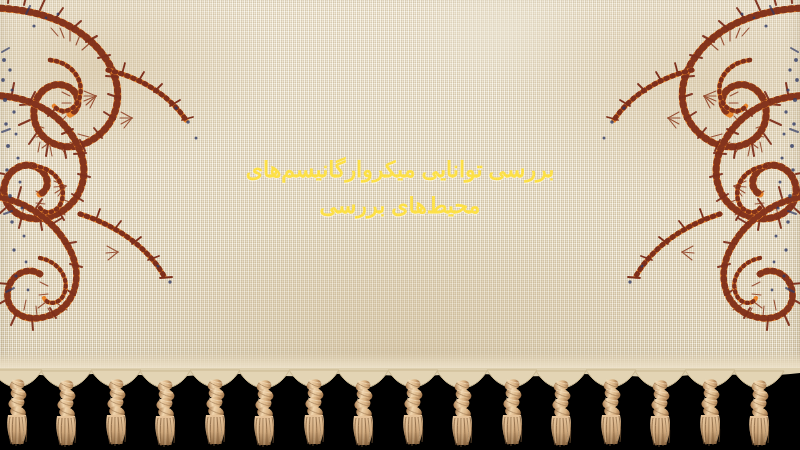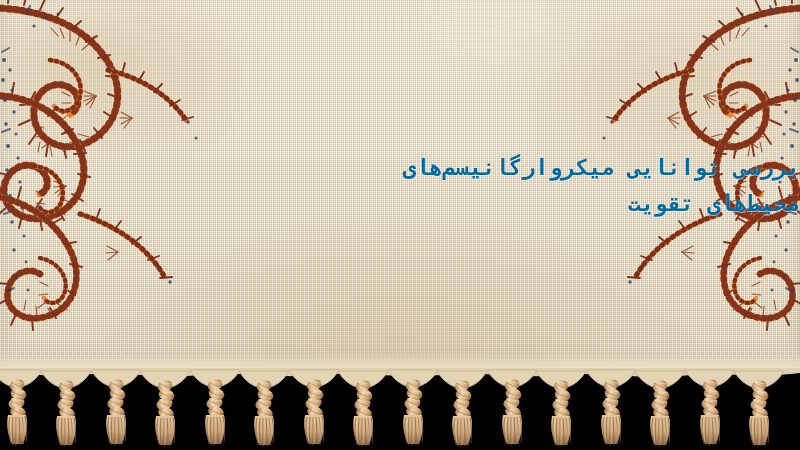--- a/index.html
+++ b/index.html
@@ -50,29 +50,28 @@
   .orn.right{right:0;transform:scaleX(-1);}
 
   
   .title-block{
     position:absolute;left:0;top:152px;width:800px;
     text-align:center;direction:rtl;
     z-index:6;
   }
   .title-line{
     display:block;
-    font-family:Liberation Mono, monospace;
+    font-family:Liberation Sans, sans-serif;
     font-size:22px;
     font-weight:700;
-    color:#0369a1;
+    color:#fde047;
     line-height:36px;
     letter-spacing:0px;
     text-shadow:0 1px 0 rgba(255,252,244,.55), 0 0 2px rgba(255,250,238,.35);
     white-space:nowrap;
-    text-align:right;
   }
 
   
   .fringe{
     position:absolute;left:0;top:368px;width:800px;height:82px;
     z-index:5;
   }
 </style>
 </head>
 <body>
@@ -513,21 +512,21 @@
       <path d="M2,52 l7,-4"></path>
         <path d="M2,132 l8,-3"></path>
         <path d="M4,214 l8,-3"></path>
       <path d="M6,292 l8,-4"></path>
         <path d="M26,14 l4,-8"></path>
     </g>
   </svg>
 
   <div class="title-block">
     <span class="title-line">بررسی توانایی میکروارگانیسم‌های</span>
-    <span class="title-line">محیط‌های تقویت</span>
+    <span class="title-line">محیط‌های بررسی</span>
   </div>
 
   <svg class="fringe" width="800" height="82" viewBox="0 0 800 82" aria-hidden="true">
     <defs>
       <linearGradient id="cordg" x1="0" y1="0" x2="1" y2="0">
         <stop offset="0%" stop-color="#a87a4e"></stop>
         <stop offset="35%" stop-color="#f0d5ae"></stop>
         <stop offset="70%" stop-color="#d9b283"></stop>
         <stop offset="100%" stop-color="#9c6f45"></stop>
       </linearGradient>

